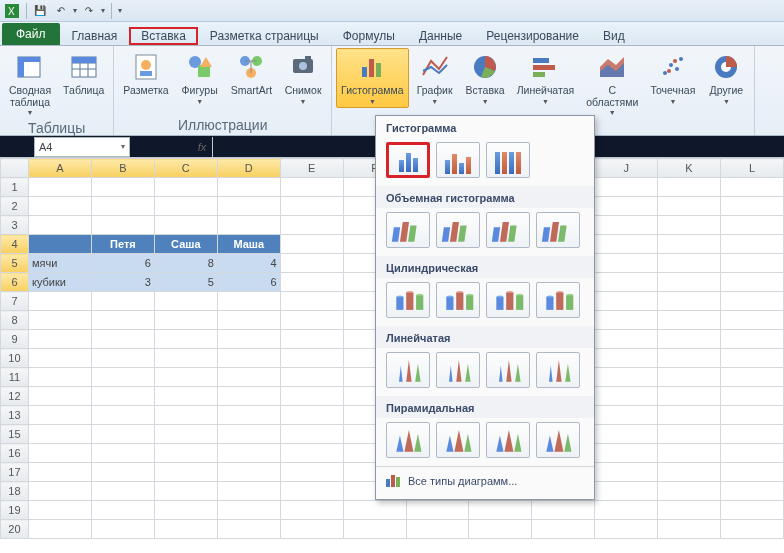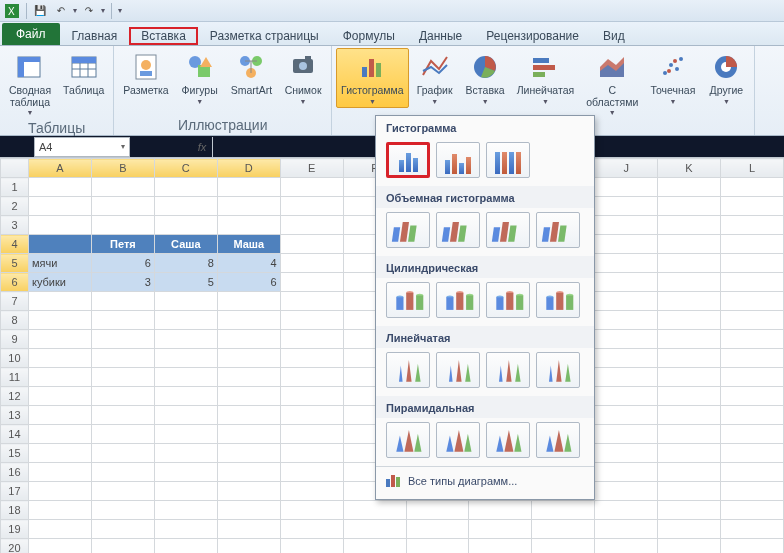--- a/index.html
+++ b/index.html
@@ -484,35 +484,20 @@
           <td class=""></td>
           <td class=""></td>
           <td class=""></td>
           <td class=""></td>
           <td class=""></td>
           <td class=""></td>
           <td class=""></td>
           <td class=""></td>
         </tr>
         <tr>
-          <th class="rowh">14</th>
-          <td class=""></td>
-          <td class=""></td>
-          <td class=""></td>
-          <td class=""></td>
-          <td class=""></td>
-          <td class=""></td>
-          <td class=""></td>
-          <td class=""></td>
-          <td class=""></td>
-          <td class=""></td>
-          <td class=""></td>
-          <td class=""></td>
-        </tr>
-        <tr>
           <th class="rowh">15</th>
           <td class=""></td>
           <td class=""></td>
           <td class=""></td>
           <td class=""></td>
           <td class=""></td>
           <td class=""></td>
           <td class=""></td>
           <td class=""></td>
           <td class=""></td>

